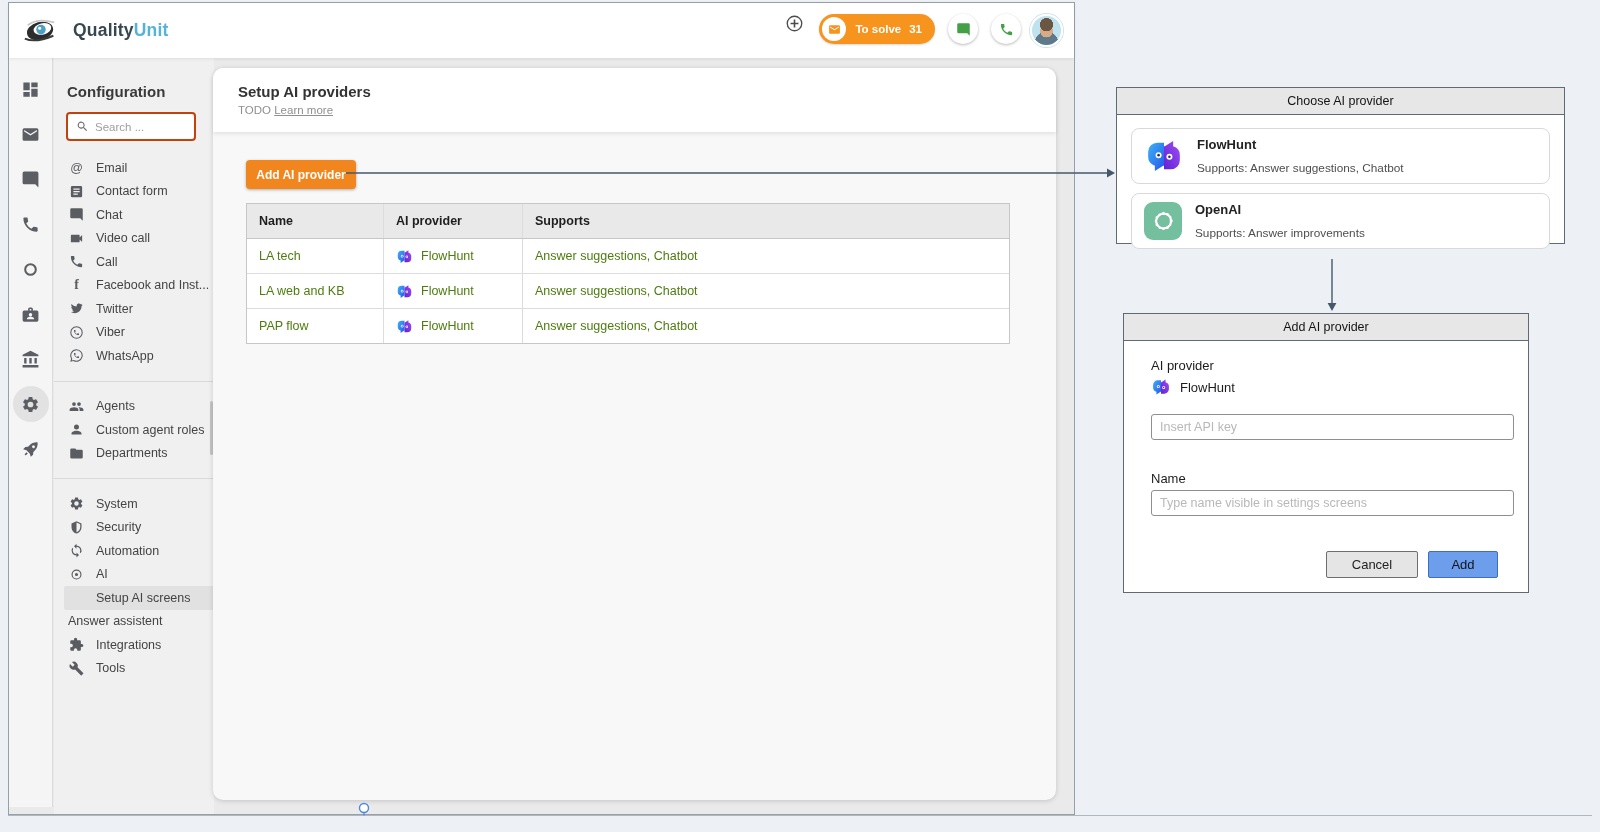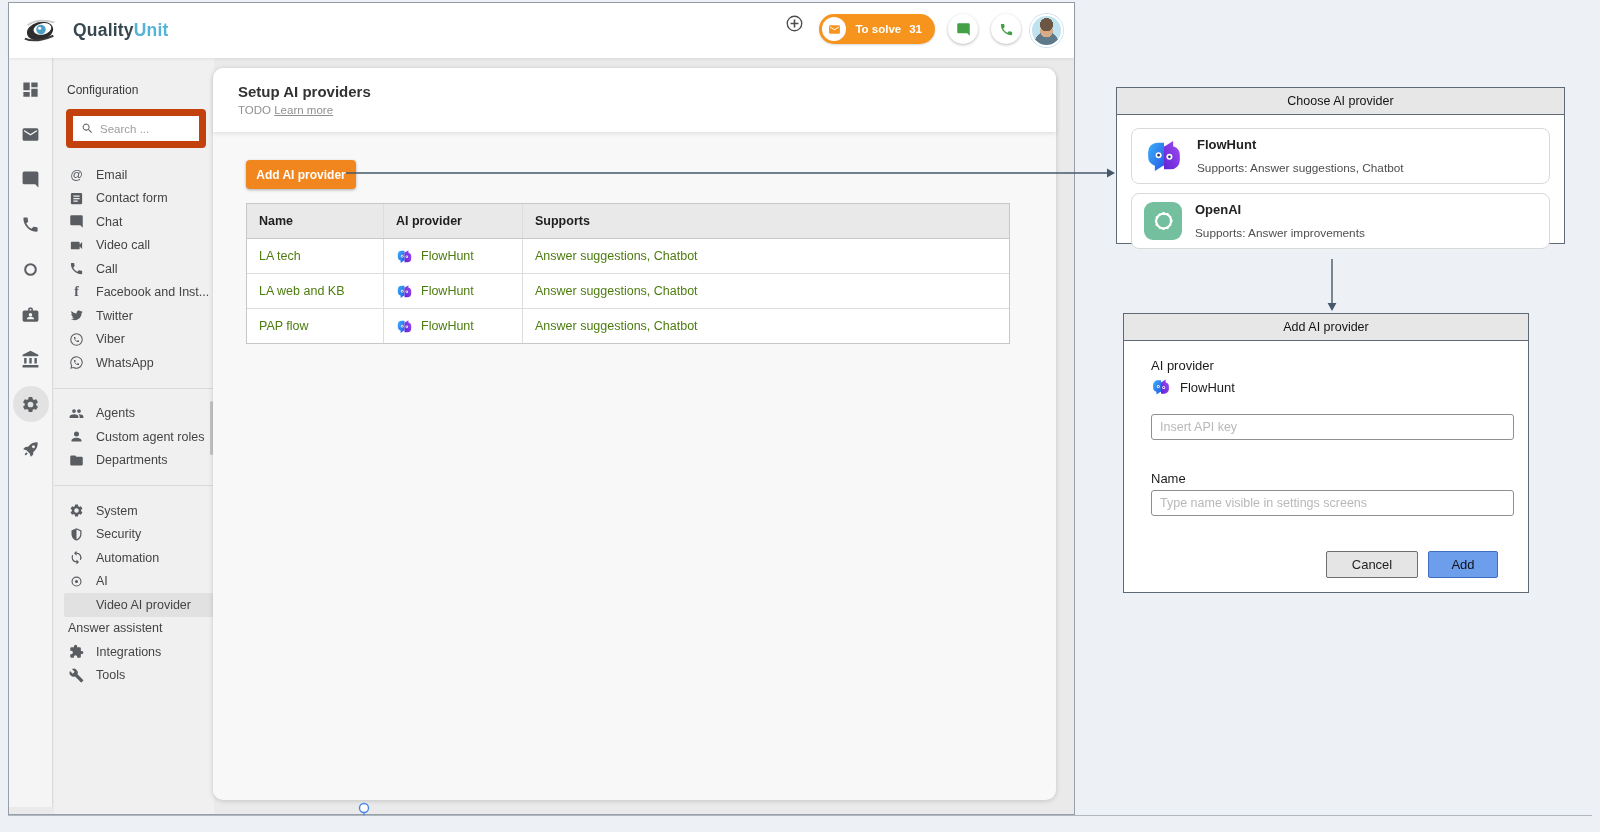--- a/index.html
+++ b/index.html
@@ -44,23 +44,23 @@
   .rail{position:absolute;left:0;top:0;width:44px;bottom:7px;background:#f5f5f6;
         border-right:1px solid #dbdbdb;display:flex;flex-direction:column;
         align-items:center;padding-top:13px;box-sizing:border-box;}
   .rail-btn{width:36px;height:36px;margin-bottom:9px;border-radius:50%;flex:0 0 auto;
         display:grid;place-items:center;color:#5b5f63;cursor:pointer;}
   .rail-btn.active{background:#e2e2e2;}
   .rail-btn svg{width:19px;height:19px;fill:currentColor;}
 
   
   .sidebar{position:absolute;left:45px;top:0;width:160px;bottom:0;background:#f0f0f1;overflow:hidden;}
-  .side-title{margin:25px 0 0 13px;font-size:12px;font-weight:normal;color:#3a3a3a;}
+  .side-title{margin:25px 0 0 13px;font-size:15px;font-weight:bold;color:#3a3a3a;}
   .search-box{margin:12px 0 0 12px;width:118px;height:25px;background:#fff;
-        border:7px solid #c2410c;border-radius:4px;display:flex;align-items:center;
+        border:2px solid #c2410c;border-radius:4px;display:flex;align-items:center;
         padding-left:8px;gap:6px;box-sizing:content-box;text-align:right;}
   .search-box svg{width:13px;height:13px;fill:#6f6f6f;}
   .search-ph{font-size:11.5px;color:#9e9e9e;}
   .side-list{margin-top:15px;}
   .side-item{height:23.5px;display:flex;align-items:center;padding-left:14px;
         color:#444;cursor:pointer;box-sizing:border-box;}
   .side-item .s-ic{width:17px;display:grid;place-items:center;color:#595d61;}
   .side-item .s-ic svg{width:15px;height:15px;fill:currentColor;}
   .txticon{font-size:12.5px;color:#595d61;line-height:1;}
   .txticon.bold{font-weight:bold;font-family:"Liberation Serif",serif;font-size:14px;}
@@ -451,21 +451,21 @@
           </div>
           <div class="side-item">
             <span class="s-ic">
               <svg class="" viewBox="0 0 24 24">
                 <use href="#ai-icon"></use>
               </svg>
             </span>
             <span class="s-label">AI</span>
           </div>
           <div class="side-item sub selected">
-            <span class="s-label">Video AI provider</span>
+            <span class="s-label">Setup AI screens</span>
           </div>
           <div class="side-item sub">
             <span class="s-label">Answer assistent</span>
           </div>
           <div class="side-item">
             <span class="s-ic">
               <svg class="" viewBox="0 0 24 24">
                 <use href="#puzzle-icon"></use>
               </svg>
             </span>

